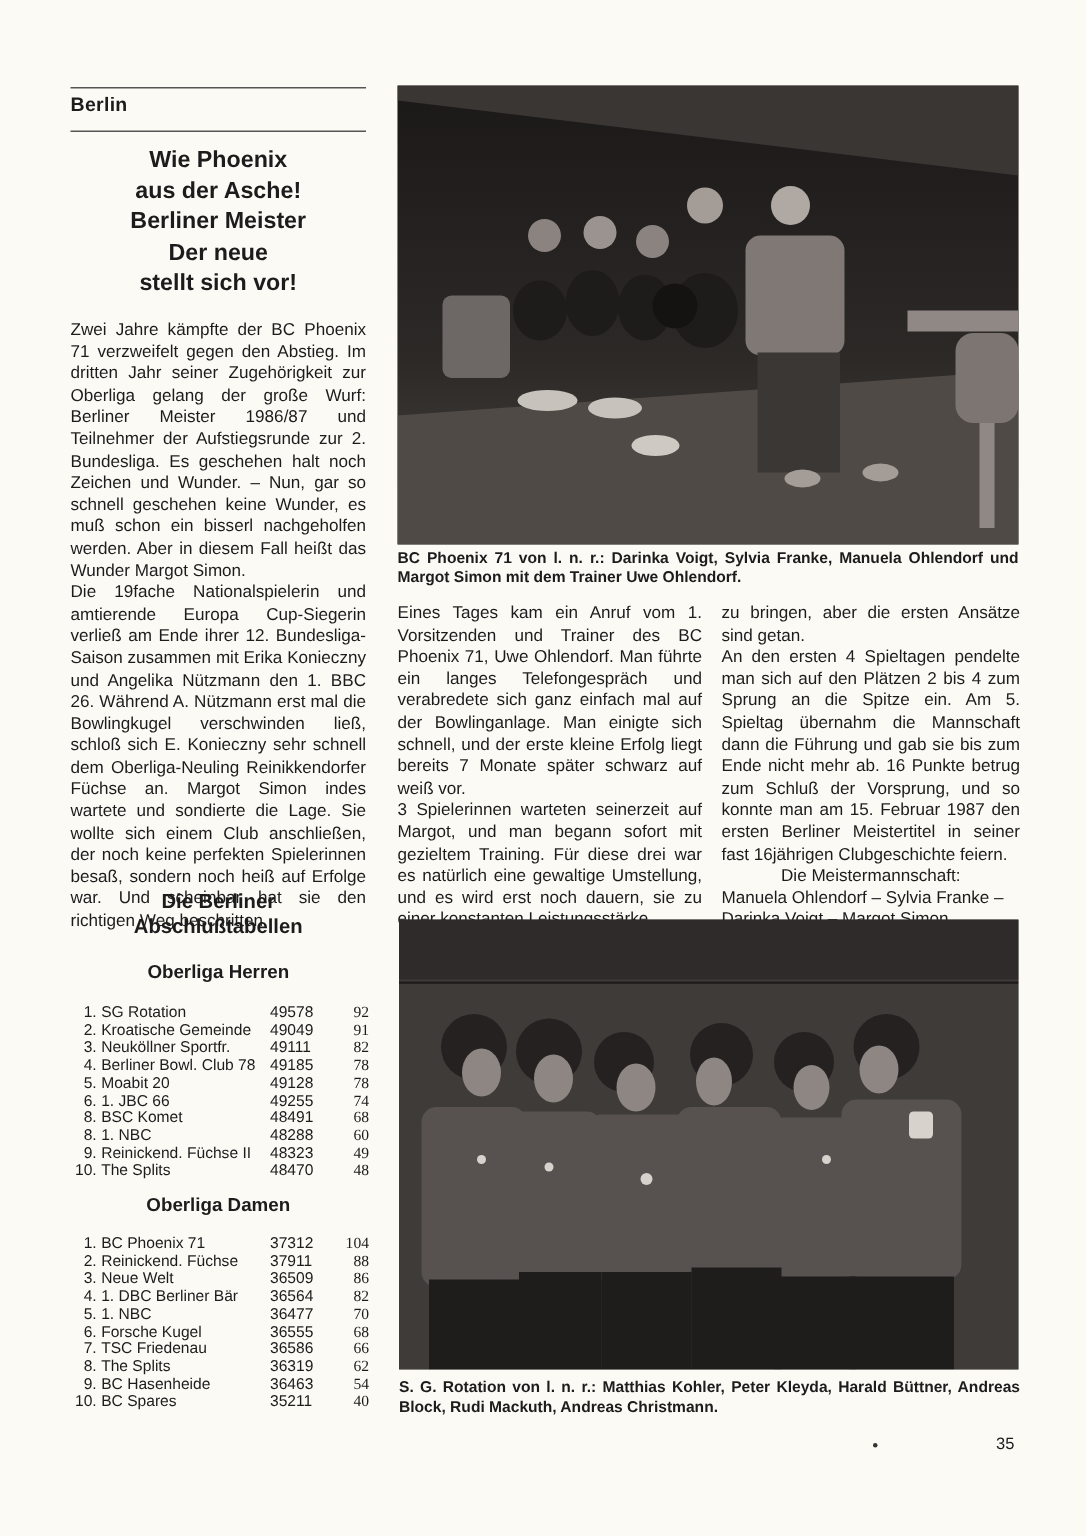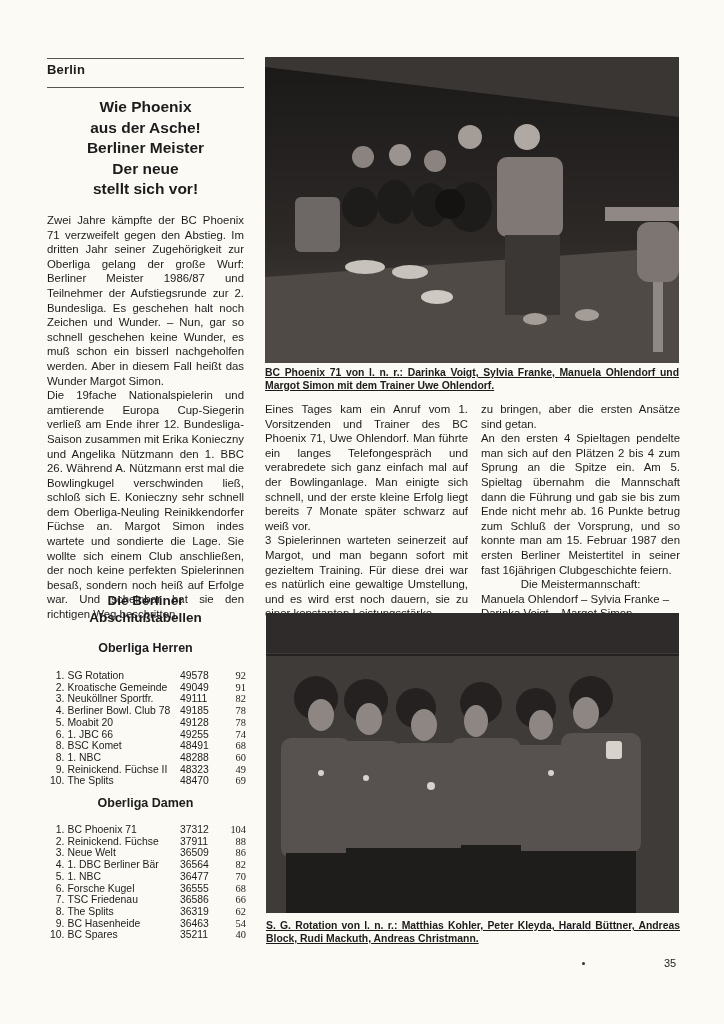--- a/index.html
+++ b/index.html
@@ -15,21 +15,21 @@
   .body-text { font-size:11.4px; line-height:14.6px; text-align:justify; hyphens:manual; }
   .body-text p { margin:0; }
   .sub-head { width:197px; left:47px; text-align:center; font-weight:bold; font-size:13.5px; line-height:17px; }
   .table-head { width:197px; left:47px; text-align:center; font-weight:bold; font-size:12.5px; }
   table.standings { position:absolute; left:50px; width:196px; border-collapse:collapse; font-size:10.4px; }
   table.standings td { padding:0; height:11.7px; line-height:11.7px; white-space:nowrap; }
   table.standings td.rank { width:14px; text-align:right; padding-right:3px; }
   table.standings td.pins { width:44px; text-align:left; }
   table.standings td.pts { width:22px; text-align:right;font-family:Liberation Serif, serif; }
   .photo { position:absolute; overflow:hidden; background:#2a2726; }
-  .caption { font-size:10.4px; font-weight:bold; line-height:12.8px; text-align:justify;text-decoration:underline; }
+  .caption { font-size:10.4px; font-weight:bold; line-height:12.8px; text-align:justify; }
   .pageno { left:664px; top:957px; font-size:11px; }
   .dot { left:582px; top:962px; width:3px; height:3px; border-radius:50%; background:#333; }
 </style>
 </head>
 <body>
 
 <div class="rule" style="left:47px; top:58px; width:197px;"></div>
 <div class="abs section-title">Berlin</div>
 <div class="rule" style="left:47px; top:87px; width:197px;"></div>
 
@@ -105,21 +105,21 @@
       <tr>
         <td class="rank">9.</td>
         <td class="team">Reinickend. Füchse II</td>
         <td class="pins">48323</td>
         <td class="pts">49</td>
       </tr>
       <tr>
         <td class="rank">10.</td>
         <td class="team">The Splits</td>
         <td class="pins">48470</td>
-        <td class="pts">69</td>
+        <td class="pts">48</td>
       </tr>
     </tbody>
 </table>
 
 <div class="abs table-head" style="top:796px;">Oberliga Damen</div>
 <table class="standings" style="top:824px;">
   <tbody id="damen-body">
       <tr>
         <td class="rank">1.</td>
         <td class="team">BC Phoenix 71</td>

